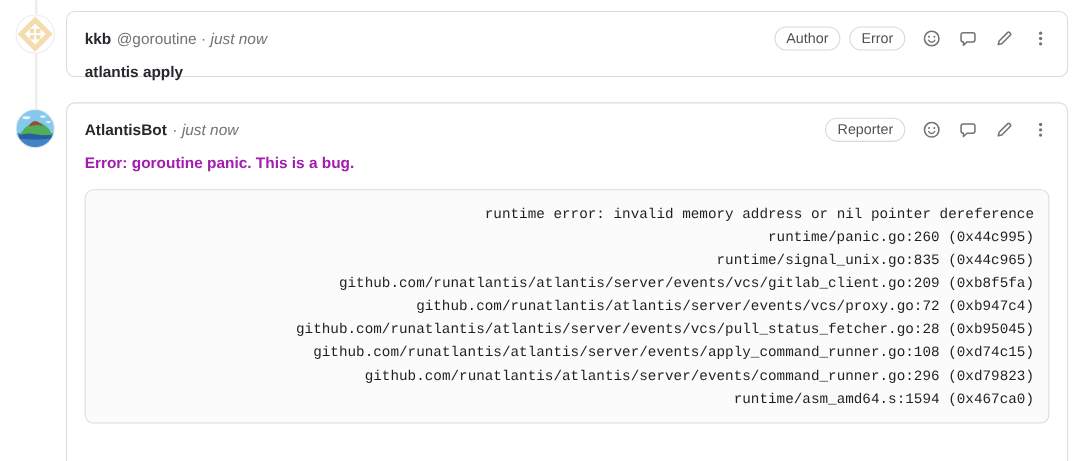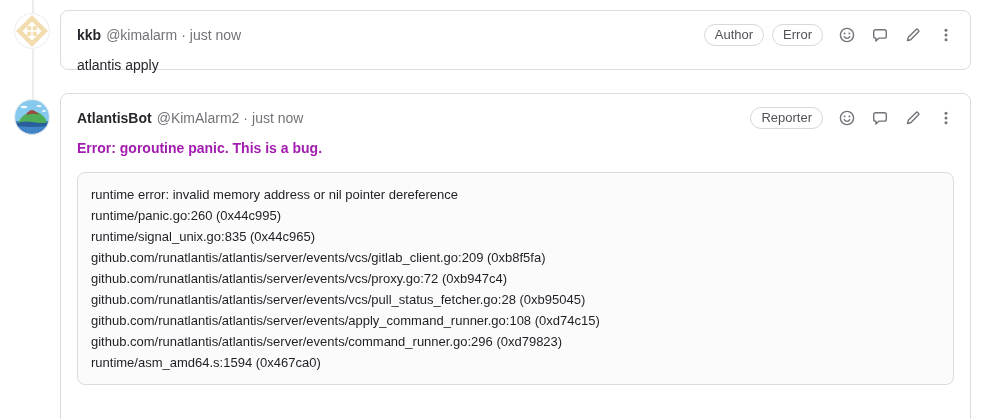--- a/index.html
+++ b/index.html
@@ -39,21 +39,21 @@
 
   .note-header {
     display: flex; align-items: center;
     font-size: 14px; line-height: 20px;
     color: #737278;
     white-space: nowrap;
   }
   .author-name { font-weight: bold; color: #28272d; margin-right: 5px; cursor: pointer; }
   .username { color: #737278; margin-right: 4px; cursor: pointer; }
   .meta-sep { color: #737278; margin-right: 4px; }
-  .timestamp { color: #737278; cursor: pointer; }
+  .timestamp { color: #737278; cursor: pointer; font-style: italic; }
 
   .header-right { margin-left: auto; display: flex; align-items: center; }
   .badge {
     border: 1px solid #d8d7dc; border-radius: 12px;
     padding: 2px 10px; margin-left: 8px;
     font-size: 13px; line-height: 16px;
     color: #535158; background: #fff;
   }
   .actions { display: flex; align-items: center; margin-left: 16px; }
   .icon-btn {
@@ -61,37 +61,39 @@
     display: flex; align-items: center; justify-content: center;
     cursor: pointer;
   }
   .icon-btn:first-child { margin-left: 0; }
   .icon-btn svg { display: block; }
 
   .note-body {
     margin-top: 9px;
     font-size: 14px; line-height: 20px;
     color: #28272d;
+    font-weight: bold;
   }
   .error-title {
     margin-top: 9px;
     font-size: 14px; line-height: 20px;
     font-weight: bold;
     color: #a21caf;
   }
   .code-block {
     margin-top: 14px;
     border: 1px solid #dcdcde;
     border-radius: 8px;
     background: #fbfbfb;
     padding: 11px 13px;
-    font-family: Liberation Sans, sans-serif;
+    font-family: Liberation Mono, monospace;
     font-size: 13px; line-height: 21px;
     color: #1f1e24;
     overflow: hidden;
+    text-align: right;
   }
   .code-line { white-space: pre; }
 </style>
 </head>
 <body>
 
 <div class="timeline-line"></div>
 
 <div class="avatar" id="avatar1">
   <svg width="36" height="36" viewBox="0 0 36 36">
@@ -129,21 +131,21 @@
       <path d="M3 24 Q10 21.5 18 23 Q27 24.5 33 23.5 L33 27 Q18 29 3 27 Z" fill="#2a5f9e"></path>
     </g>
     <circle cx="18" cy="18" r="17.4" fill="none" stroke="#ececec" stroke-width="1"></circle>
   </svg>
 </div>
 
 <div class="card" id="card1">
   <div class="card-inner">
     <div class="note-header">
       <span class="author-name">kkb</span>
-      <span class="username">@kimalarm</span>
+      <span class="username">@goroutine</span>
       <span class="meta-sep">·</span>
       <span class="timestamp">just now</span>
       <span class="header-right">
         <span class="badge">Author</span>
         <span class="badge">Error</span>
         <span class="actions">
           <span class="icon-btn">
             <svg width="16" height="16" viewBox="0 0 16 16">
               <circle cx="8" cy="8" r="6.6" fill="none" stroke="#737278" stroke-width="1.4"></circle>
               <circle cx="5.6" cy="6.4" r="0.95" fill="#737278"></circle>
@@ -172,21 +174,20 @@
       </span>
     </div>
     <div class="note-body">atlantis apply</div>
   </div>
 </div>
 
 <div class="card" id="card2">
   <div class="card-inner">
     <div class="note-header">
       <span class="author-name">AtlantisBot</span>
-      <span class="username">@KimAlarm2</span>
       <span class="meta-sep">·</span>
       <span class="timestamp">just now</span>
       <span class="header-right">
         <span class="badge">Reporter</span>
         <span class="actions">
           <span class="icon-btn">
             <svg width="16" height="16" viewBox="0 0 16 16">
               <circle cx="8" cy="8" r="6.6" fill="none" stroke="#737278" stroke-width="1.4"></circle>
               <circle cx="5.6" cy="6.4" r="0.95" fill="#737278"></circle>
               <circle cx="10.4" cy="6.4" r="0.95" fill="#737278"></circle>

